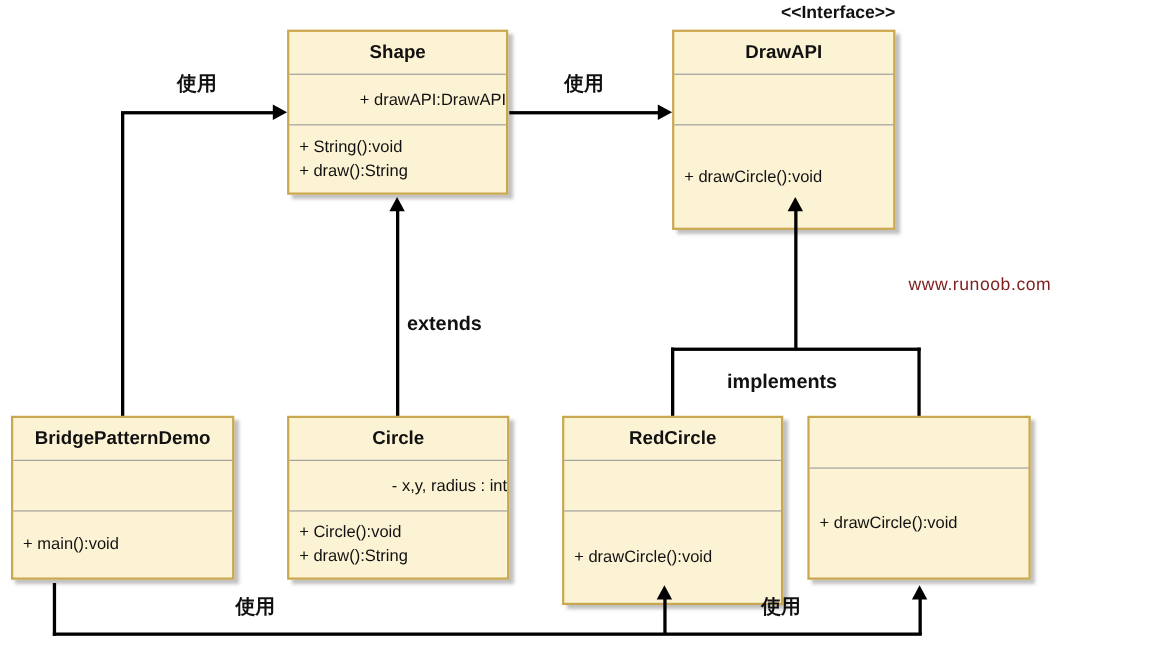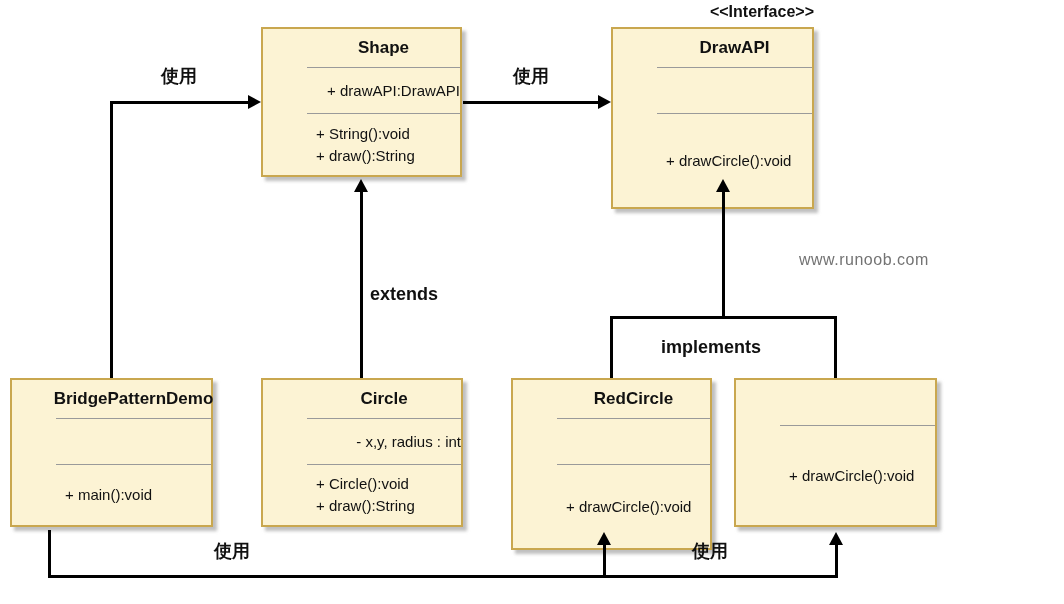--- a/index.html
+++ b/index.html
@@ -1,34 +1,34 @@
 <!DOCTYPE html>
 <html><head>
 <meta charset="utf-8">
 <style>
   html,body{margin:0;padding:0;background:#fff;}
   #canvas{position:relative;width:1064px;height:604px;background:#ffffff;overflow:hidden;
           font-family:"Liberation Sans","DejaVu Sans",sans-serif;color:#111;}
   .box{position:absolute;background:#fcf3d4;border:2px solid #c9a74f;box-sizing:border-box;
-       display:flex;flex-direction:column;box-shadow:4px 4px 3px rgba(150,150,150,.6);padding-left:44px;}
+       display:flex;flex-direction:column;box-shadow:4px 4px 3px rgba(150,150,150,.6);}
   .box .title{height:38px;border-bottom:1px solid #9a9a9a;display:flex;align-items:center;
        justify-content:center;font-weight:700;font-size:17px;}
   .box .attrs{height:45px;border-bottom:1px solid #9a9a9a;display:flex;flex-direction:column;
        justify-content:center;padding-left:9px;font-size:15px;align-items:flex-end;}
   .box .methods{flex:1;display:flex;flex-direction:column;justify-content:center;
        padding-left:9px;font-size:15px;line-height:22px;}
   .vline,.hline{position:absolute;background:#000;}
   .arr-r{position:absolute;width:0;height:0;border-top:7px solid transparent;
        border-bottom:7px solid transparent;border-left:13px solid #000;}
   .arr-u{position:absolute;width:0;height:0;border-left:7px solid transparent;
        border-right:7px solid transparent;border-bottom:13px solid #000;}
   .lbl{position:absolute;font-weight:700;font-size:18px;white-space:nowrap;}
   .stereotype{position:absolute;left:611px;top:3px;width:203px;text-align:right;
        font-weight:700;font-size:16px;}
-  .watermark{position:absolute;left:799px;top:251px;font-size:16px;color:#737373;
+  .watermark{position:absolute;left:826px;top:251px;font-size:16px;color:#7f1d1d;
        letter-spacing:.5px;}
 </style>
 </head>
 <body>
 
 <div id="canvas">
 
   <div class="watermark">www.runoob.com</div>
 
   <div class="box" style="left:261px;top:27px;width:201px;height:150px">

